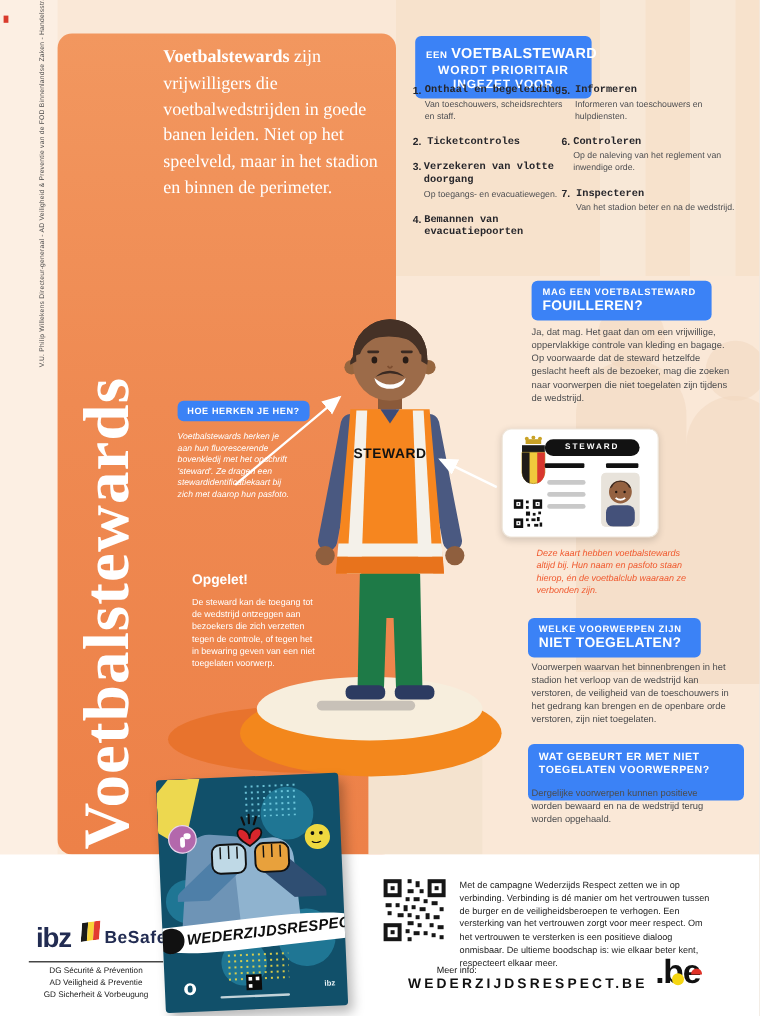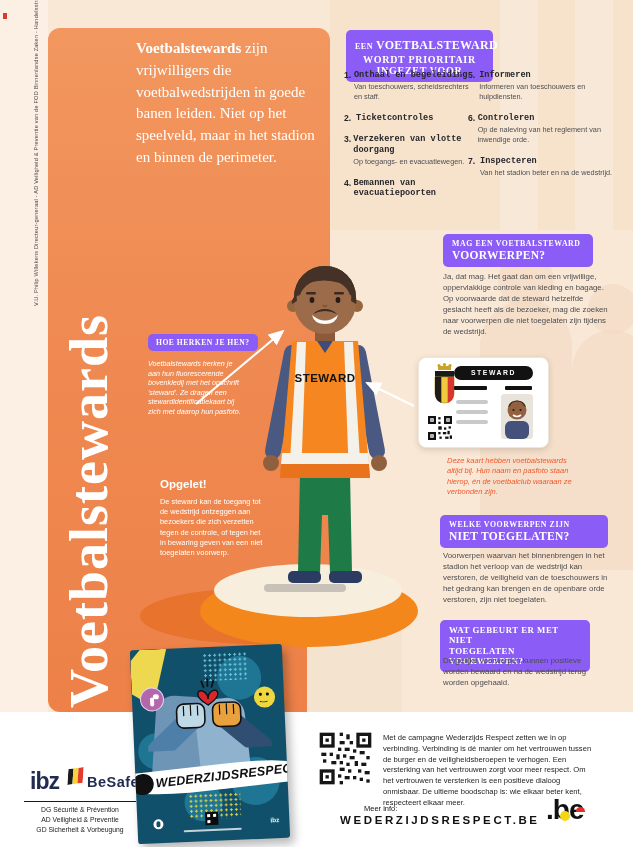--- a/index.html
+++ b/index.html
@@ -21,21 +21,21 @@
   
   .panel{position:absolute;left:48px;top:28px;width:282px;height:684px;border-radius:12px;
          background:linear-gradient(180deg,#F2975F 0%,#EF8A52 45%,#ED8148 100%);}
   .v-title{position:absolute;left:58px;top:708px;transform:rotate(-90deg);transform-origin:0 0;
            font-family:"Liberation Serif",serif;font-weight:bold;color:#fff;font-size:54px;
            letter-spacing:1px;white-space:nowrap;}
   .intro{position:absolute;left:136px;top:38px;width:180px;color:#fff;
          font-family:"Liberation Serif",serif;font-size:15px;line-height:1.45;}
   .intro b{font-weight:bold;}
 
-  .cyan-box{position:absolute;background:#8b5cf6;border-radius:5px;color:#fff;font-weight:bold;font-family:Liberation Serif, serif;}
+  .cyan-box{position:absolute;background:#3b82f6;border-radius:5px;color:#fff;font-weight:bold;}
   .box-recognize{left:148px;top:334px;padding:4px 8px;font-size:7.6px;letter-spacing:.5px;}
   .recognize-text{position:absolute;left:148px;top:359px;width:98px;color:#fff;font-style:italic;
                   font-size:7.2px;line-height:1.32;}
   .warning-title{position:absolute;left:160px;top:478px;color:#fff;font-weight:bold;font-size:11.5px;}
   .warning-text{position:absolute;left:160px;top:497px;width:108px;color:#fff;font-size:7.4px;line-height:1.38;}
 
   
   .pedestal{position:absolute;left:307px;top:630px;width:95px;height:82px;background:#F4E3CF;}
   .podium-shadow{position:absolute;left:140px;top:588px;width:232px;height:56px;border-radius:50%;background:#E8732D;}
   .podium-side{position:absolute;left:200px;top:575px;width:218px;height:72px;border-radius:50%;background:#F3871C;}
@@ -68,23 +68,23 @@
   .card{position:absolute;left:418px;top:357px;width:131px;height:91px;background:#fff;border-radius:8px;
         box-shadow:0 2px 6px rgba(0,0,0,.14);border:1px solid #EFE6DA;}
   .card-bar{position:absolute;left:35px;top:8px;width:79px;height:14px;background:#121212;border-radius:7px;
             color:#fff;font-size:6.8px;font-weight:bold;letter-spacing:1.6px;text-align:center;line-height:14px;}
   .cbar{position:absolute;height:4px;background:#111;border-radius:1px;}
   .gbar{position:absolute;height:4px;background:#C9C9C9;border-radius:2px;width:32px;left:37px;}
   .photo{position:absolute;left:82px;top:36px;width:32px;height:45px;border-radius:4px;background:#E8E3DB;overflow:hidden;}
   .card-caption{position:absolute;left:447px;top:456px;width:128px;font-style:italic;font-size:7.5px;
                 color:#F0582D;line-height:1.38;}
 
-  .box-not-allowed{left:440px;top:515px;width:168px;padding:5px 9px 6px;}
+  .box-not-allowed{left:440px;top:515px;width:144px;padding:5px 9px 6px;}
   .not-allowed-text{position:absolute;left:443px;top:551px;width:170px;font-size:7.8px;color:#4B4C4E;line-height:1.4;}
-  .box-stored{left:440px;top:620px;width:150px;padding:5px 9px 6px;}
+  .box-stored{left:440px;top:620px;width:180px;padding:5px 9px 21px;}
   .stored-text{position:absolute;left:443px;top:656px;width:145px;font-size:7.8px;color:#4B4C4E;line-height:1.4;}
 
   
   .footer-band{position:absolute;left:0;top:712px;width:633px;height:135px;background:#fff;}
   .campaign-text{position:absolute;left:383px;top:733px;width:209px;font-size:7.6px;color:#232323;line-height:1.42;}
   .more-info{position:absolute;left:340px;top:804px;font-size:7.5px;color:#111;padding-left:24px;}
   .website{position:absolute;left:340px;top:814px;font-size:11.5px;font-weight:bold;color:#111;letter-spacing:2.6px;}
   .qr-footer{position:absolute;left:318px;top:731px;width:55px;height:55px;}
 
   .be-logo{position:absolute;left:546px;top:794px;width:52px;height:40px;}
@@ -263,21 +263,21 @@
       <div class="pnum">7.</div>
       <div>
           <div class="pt">Inspecteren</div>
            <div class="pd">Van het stadion beter en na de wedstrijd.</div>
         </div>
     </div>
   </div>
 
   <div class="cyan-box box-frisk">
     <span class="cb-h1">MAG EEN VOETBALSTEWARD</span>
-    <span class="cb-h2">VOORWERPEN?</span>
+    <span class="cb-h2">FOUILLEREN?</span>
   </div>
   <div class="frisk-text">Ja, dat mag. Het gaat dan om een vrijwillige, oppervlakkige controle van kleding en bagage. Op voorwaarde dat de steward hetzelfde geslacht heeft als de bezoeker, mag die zoeken naar voorwerpen die niet toegelaten zijn tijdens de wedstrijd.</div>
 
   <div class="card">
     <svg style="position:absolute;left:12px;top:5px;" width="27" height="50" viewBox="0 0 27 50">
       <circle cx="8" cy="2.5" r="1.6" fill="#C9A227"></circle>
         <circle cx="13.5" cy="1.6" r="1.6" fill="#C9A227"></circle>
         <circle cx="19" cy="2.5" r="1.6" fill="#C9A227"></circle>
       <rect x="7" y="3" width="13" height="4" fill="#C9A227"></rect>
       <rect x="4" y="8" width="19" height="6" fill="#1A1A1A"></rect>

